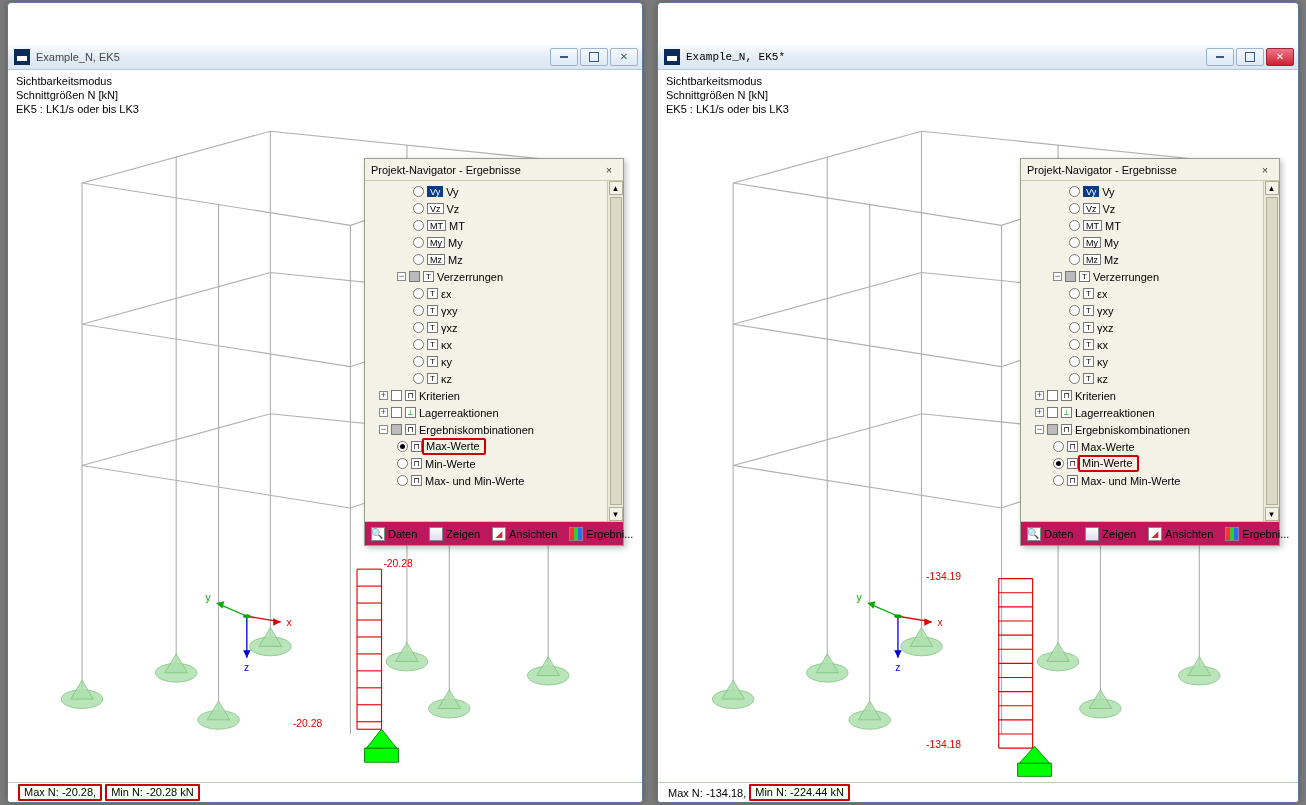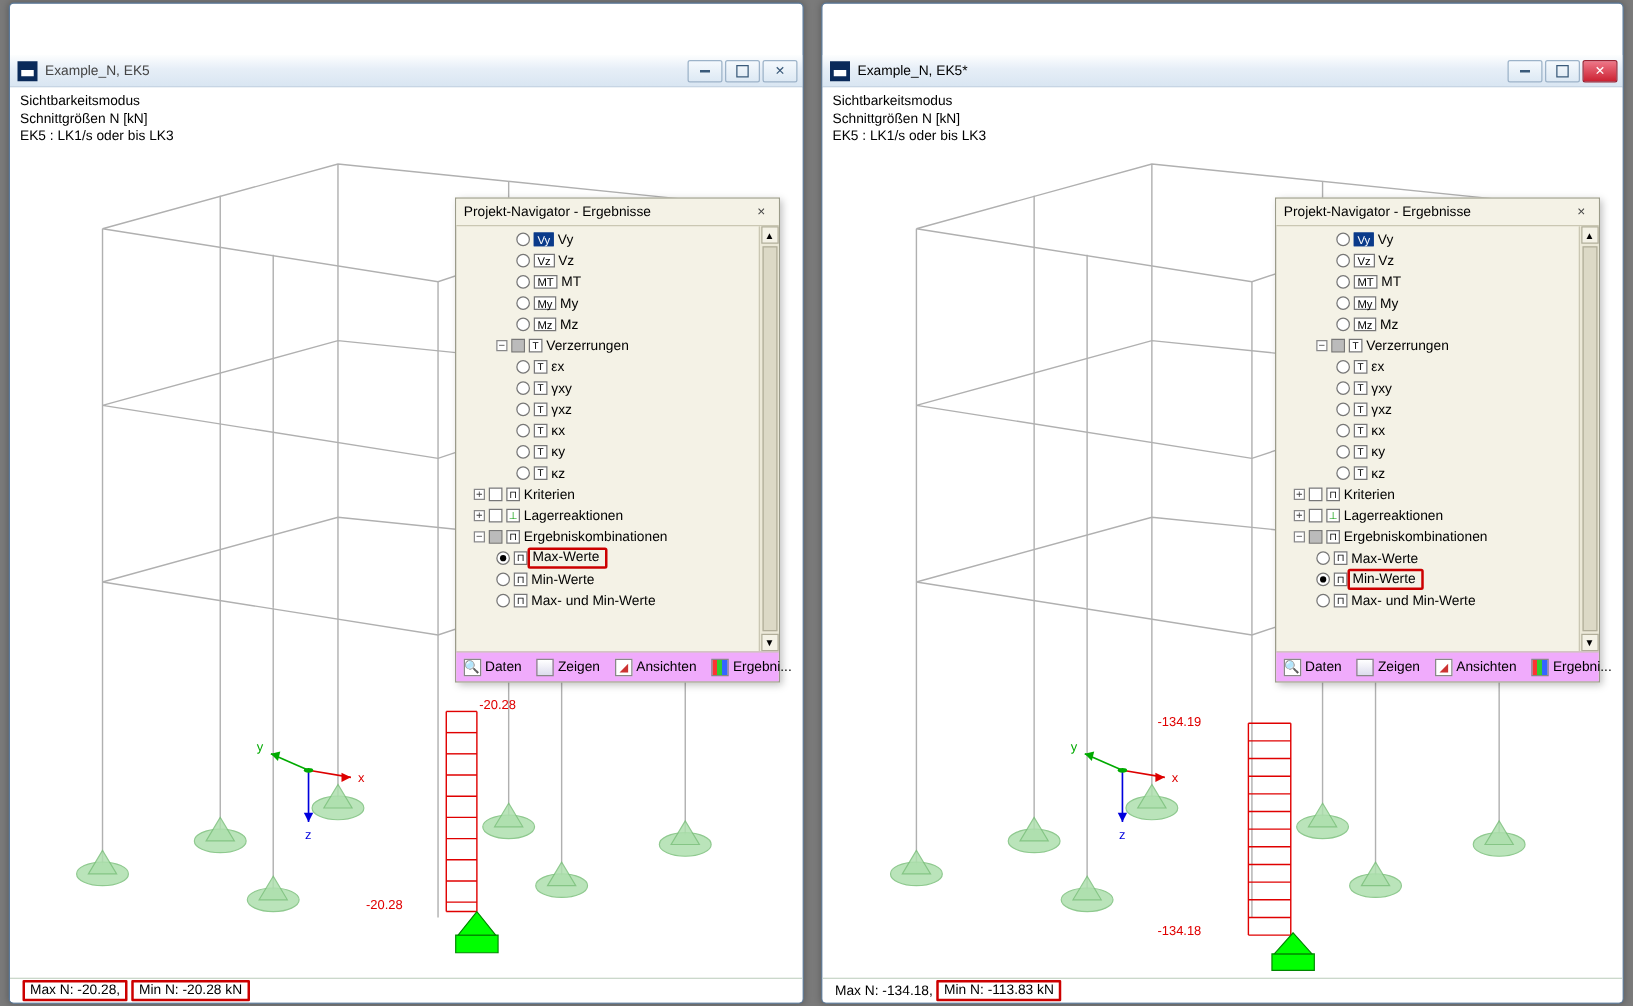--- a/index.html
+++ b/index.html
@@ -41,21 +41,21 @@
     width: 16px; height: 16px;
     background: #0a2a5a;
     position: relative;
     margin-right: 6px;
   }
   .title-icon::before {
     content:""; position:absolute; left:3px; top:7px; width:10px; height:5px;
     background: #fff;
   }
   .title-text { color:#444; flex:1; }
-  .title-text.active { color:#000; font-weight:500; }
+  .title-text.active { color:#000; font-weight:500;font-family:Liberation Mono, monospace; }
   .winbtns { display:flex; gap:0; }
   .winbtn {
     width:28px; height:18px;
     border:1px solid #9db3c9;
     border-radius:2px;
     margin-left:2px;
     background: linear-gradient(#f5f9fd,#dde9f4);
     display:flex; align-items:center; justify-content:center;
     font-size:10px; color:#3a5a7a;
   }
@@ -132,21 +132,21 @@
     display:flex; align-items:center; justify-content:center; font-size:8px; }
   .ico-label{
     padding:0 2px; font-size:9px; border:1px solid #777; background:#fff;
     height:11px; display:flex; align-items:center;
   }
   .ico-label.sel { background:#0a3a8a; color:#fff; border-color:#0a3a8a; }
   .row-label { white-space:nowrap; }
   .hi-red { border:2px solid #c00; border-radius:2px; padding:0 4px 1px 2px; margin-left:-3px; }
 
   .panel-tabs { height:24px; display:flex; border-top:1px solid #cac7b3;
-    background:#f0abfc; align-items:center; padding:0 4px; gap:8px; }
+    background:#be185d; align-items:center; padding:0 4px; gap:8px; }
   .ptab { display:flex; align-items:center; gap:3px; height:20px; padding:0 2px; }
   .tabicon { width:14px; height:14px; border:1px solid #888; background:#fff;
     display:flex; align-items:center; justify-content:center; font-size:9px; }
   .tabicon.mag::before{content:"🔍"; font-size:10px;}
   .tabicon.doc { background:linear-gradient(#fff,#dde); }
   .tabicon.tri::before{content:"◢"; color:#c33;}
   .tabicon.rgb { background:linear-gradient(90deg,#f33 33%,#3c3 33% 66%,#36f 66%); }
 
   
   .status .hi { border:2px solid #c00; border-radius:1px; padding:0 4px 1px 4px; }
@@ -598,16 +598,16 @@
             </div>
           <div class="ptab">
               <span class="tabicon rgb"></span>
               <span>Ergebni...</span>
             </div>
         </div>
       </div>
     </div>
     <div class="status">
       <span class="cell">Max N: -134.18,</span>
-      <span class="cell hi">Min N: -113.83 kN</span>
+      <span class="cell hi">Min N: -224.44 kN</span>
     </div>
   </div>
 </div>
 
 </body></html>

